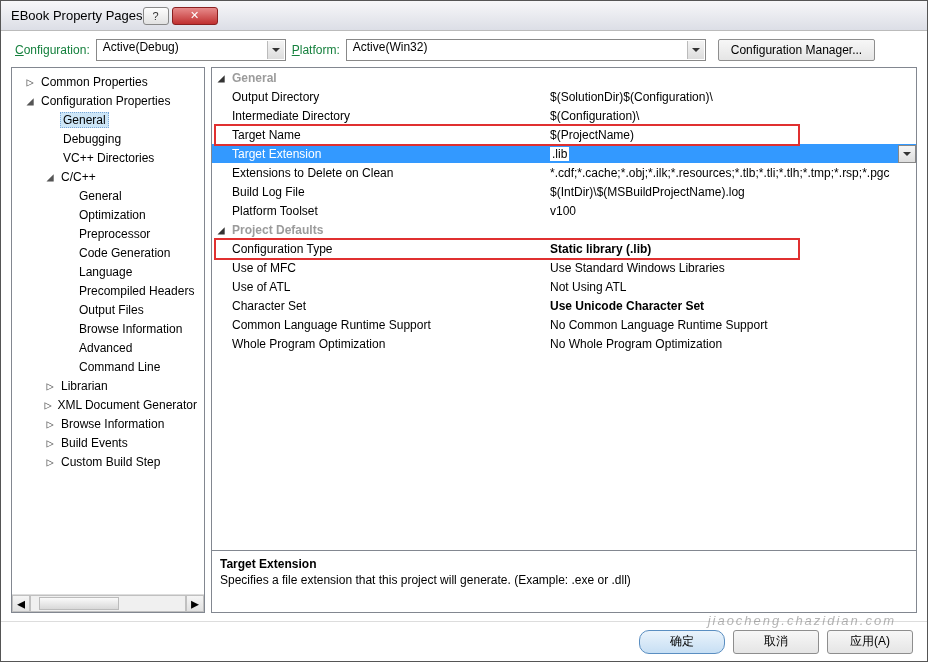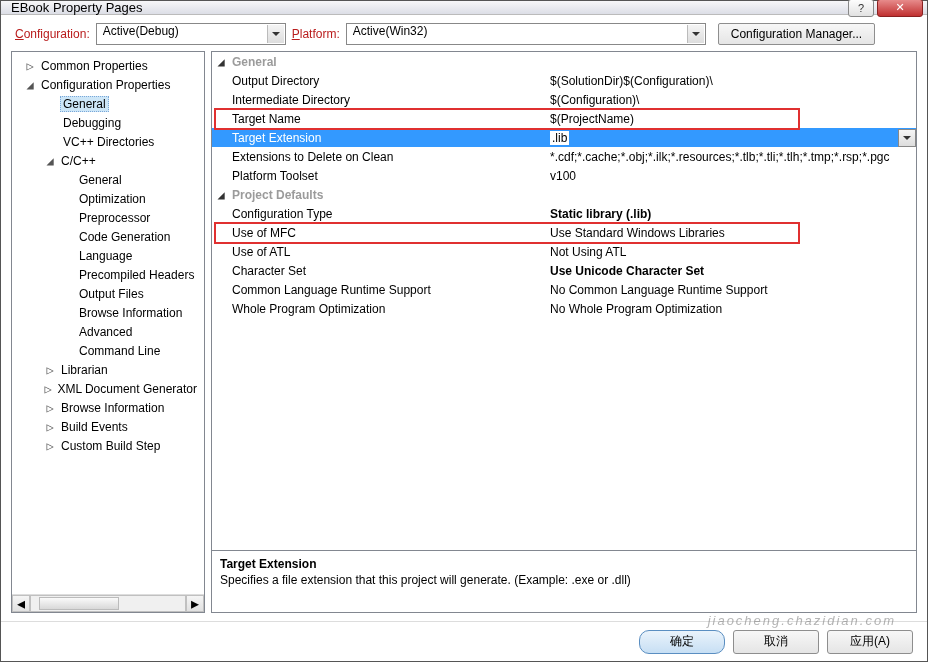--- a/index.html
+++ b/index.html
@@ -1,28 +1,28 @@
 <!DOCTYPE html>
 <html><head>
 <meta charset="utf-8">
 <style>
 * { box-sizing: border-box; font-family: "Segoe UI", Tahoma, sans-serif; }
 body { margin: 0; background: #ece9d8; width: 928px; height: 662px; overflow: hidden; }
 
 .window { width: 928px; height: 662px; background: #fff; border: 1px solid #555; display: flex; flex-direction: column; }
 
-.titlebar { height: 14px; background: linear-gradient(to bottom, #f7f7f9, #dcdee6); display: flex; align-items: center; justify-content: space-between; padding: 0 4px 0 10px; border-bottom: 1px solid #bbb; }
+.titlebar { height: 30px; background: linear-gradient(to bottom, #f7f7f9, #dcdee6); display: flex; align-items: center; padding: 0 4px 0 10px; border-bottom: 1px solid #bbb; }
 .titlebar .title { font-size: 13px; color: #000; }
 .win-btns { display: flex; gap: 3px; }
 .win-btn { width: 30px; height: 18px; border: 1px solid #888; border-radius: 3px; background: linear-gradient(to bottom,#fdfdfd,#e2e2e2); display:flex; align-items:center; justify-content:center; font-size:11px; color:#333;}
 .win-btn.help{width:26px;}
 .win-btn.close { background: linear-gradient(to bottom, #e78b8b, #c03030); color:#fff; border-color:#8a2020; width:46px;}
 
 .cfg-bar { padding: 8px 10px 6px 14px; display: flex; align-items: center; gap: 6px; font-size: 12px; }
-.cfg-bar label { color: #b91c1c; }
+.cfg-bar label { color: #15803d; }
 .cfg-bar .ul { text-decoration: underline; }
 .combo { position: relative; height: 22px; border: 1px solid #888; background: #fff; font-size: 12px; display: flex; align-items: flex-start; padding: 0 20px 0 6px; }
 .combo .arrow { position: absolute; right: 1px; top: 1px; bottom: 1px; width: 17px; background: linear-gradient(#f4f4f4,#ddd); border-left: 1px solid #bbb; display:flex; align-items:center; justify-content:center; }
 .combo .arrow::after { content:""; border:4px solid transparent; border-top-color:#333; margin-top:3px; }
 #cfg-combo { width: 190px; }
 #plat-combo { width: 360px; }
 .btn-std { height: 22px; padding: 0 12px; font-size: 12px; background: linear-gradient(#f7f7f7,#e5e5e5); border: 1px solid #8e8e8e; border-radius: 2px; }
 #cfgmgr { margin-left: 6px; }
 
 .body { flex:1; display:flex; padding: 0 10px 8px 10px; gap: 6px; min-height:0; }
@@ -204,20 +204,25 @@
               <span class="gname">Target Extension</span>
               <span class="gval"><span style="background:#fff;color:#000;padding:0 2px;">.lib</span></span>
             </div>
           <div class="grow">
               <span class="gexp"></span>
               <span class="gname">Extensions to Delete on Clean</span>
               <span class="gval">*.cdf;*.cache;*.obj;*.ilk;*.resources;*.tlb;*.tli;*.tlh;*.tmp;*.rsp;*.pgc</span>
             </div>
           <div class="grow">
               <span class="gexp"></span>
+              <span class="gname">Build Log File</span>
+              <span class="gval">$(IntDir)\$(MSBuildProjectName).log</span>
+            </div>
+          <div class="grow">
+              <span class="gexp"></span>
               <span class="gname">Platform Toolset</span>
               <span class="gval">v100</span>
             </div>
           <div class="grow cat">
               <span class="gexp">◢</span>
               <span class="gname">Project Defaults</span>
               <span class="gval"></span>
             </div>
           <div class="grow">
               <span class="gexp"></span>

